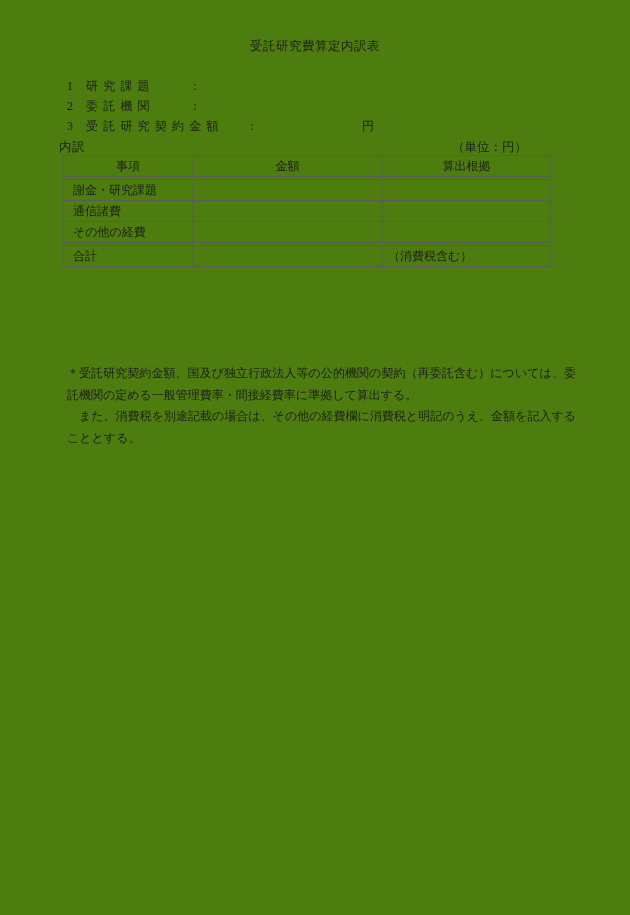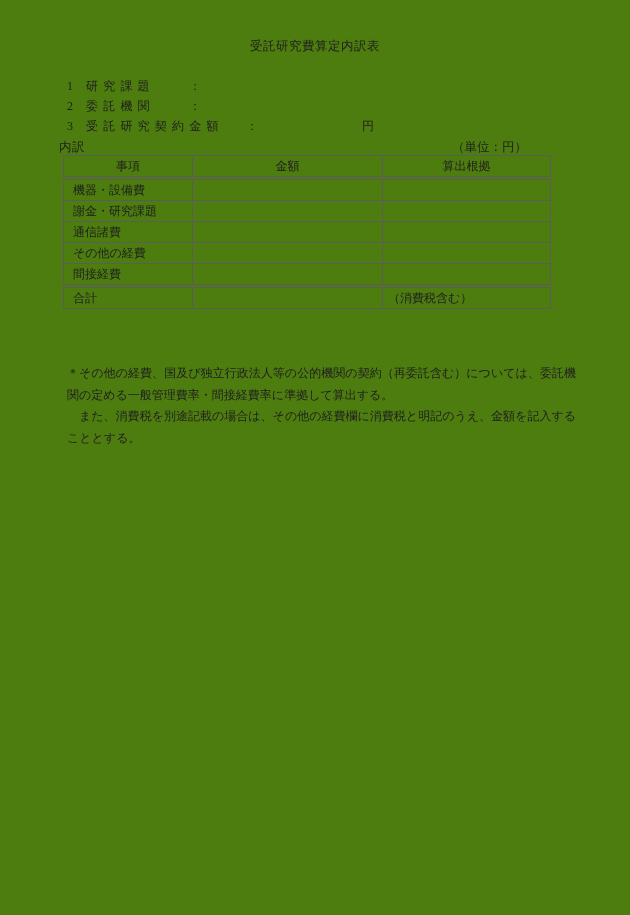--- a/index.html
+++ b/index.html
@@ -94,50 +94,40 @@
         <col class="c2">
         <col class="c3">
       </colgroup>
     <tbody>
         <tr>
       <th>事項</th>
       <th>金額</th>
       <th>算出根拠</th>
     </tr>
     <tr>
-      <td class="item-cell">機器・設備費</td>
-      <td class="amount-cell"></td>
-      <td class="basis-cell"></td>
-    </tr>
-    <tr>
       <td class="item-cell">謝金・研究課題</td>
       <td class="amount-cell"></td>
       <td class="basis-cell"></td>
     </tr>
     <tr>
       <td class="item-cell">通信諸費</td>
       <td class="amount-cell"></td>
       <td class="basis-cell"></td>
     </tr>
     <tr>
       <td class="item-cell">その他の経費</td>
       <td class="amount-cell"></td>
       <td class="basis-cell"></td>
     </tr>
-    <tr>
-      <td class="item-cell">間接経費</td>
-      <td class="amount-cell"></td>
-      <td class="basis-cell"></td>
-    </tr>
     <tr class="total-row">
       <td class="item-cell">合計</td>
       <td class="amount-cell"></td>
       <td class="basis-cell">（消費税含む）</td>
     </tr>
   </tbody>
     </table>
 
   <div class="notes">
-    <p>＊その他の経費、国及び独立行政法人等の公的機関の契約（再委託含む）については、委託機関の定める一般管理費率・間接経費率に準拠して算出する。</p>
+    <p>＊受託研究契約金額、国及び独立行政法人等の公的機関の契約（再委託含む）については、委託機関の定める一般管理費率・間接経費率に準拠して算出する。</p>
     <p>　また、消費税を別途記載の場合は、その他の経費欄に消費税と明記のうえ、金額を記入することとする。</p>
   </div>
 
 </div>
 
 </body></html>

